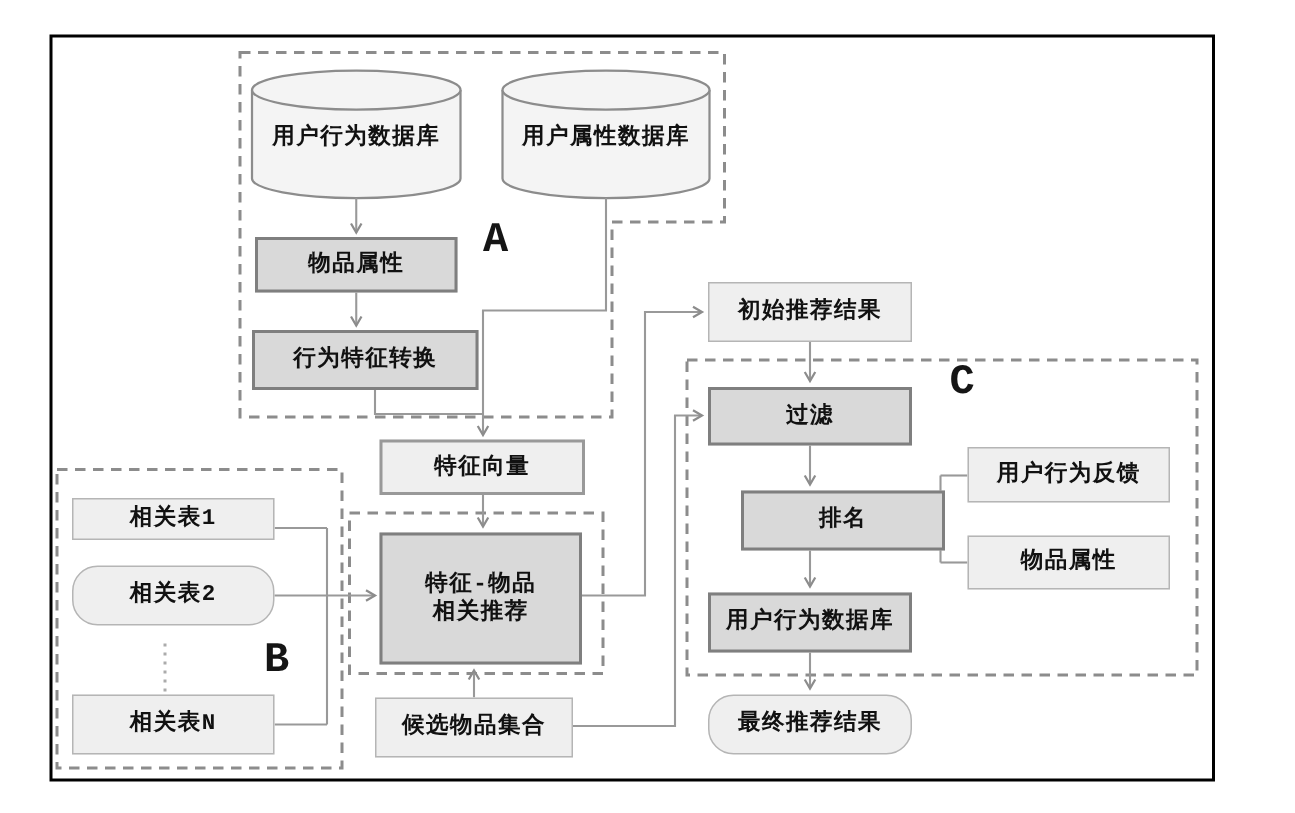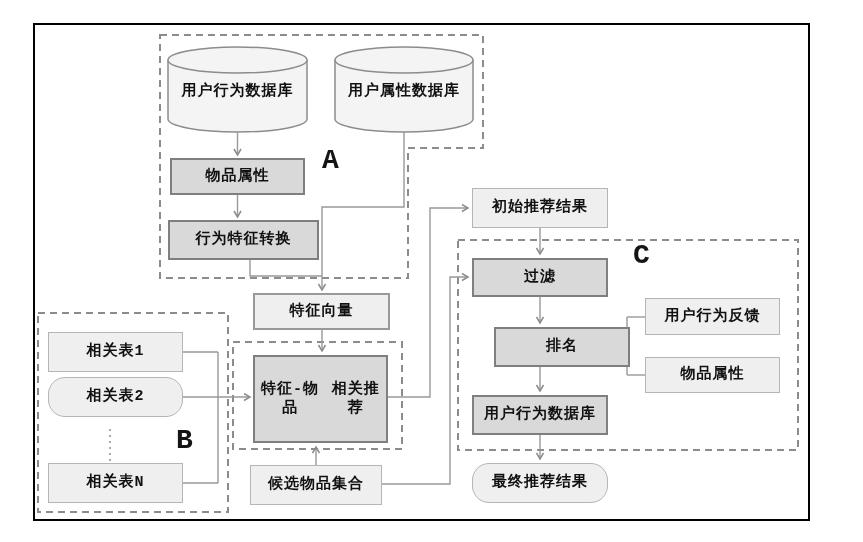--- a/index.html
+++ b/index.html
@@ -11,21 +11,21 @@
   .g-dash{fill:none;stroke:var(--group-dash,#8c8c8c);stroke-width:2;stroke-dasharray:7 5;}
   .cyl{fill:var(--cylinder-fill,#f4f4f4);stroke:var(--cylinder-stroke,#8c8c8c);stroke-width:1.5;}
   .edge{fill:none;stroke:var(--connector,#999);stroke-width:1.4;}
   .dots{fill:none;stroke:#ababab;stroke-width:2;stroke-dasharray:2 4;}
   .node{position:absolute;display:flex;align-items:center;justify-content:center;
         box-sizing:border-box;text-align:center;font-size:15px;font-weight:bold;
         letter-spacing:1px;line-height:1.3;color:var(--text,#111);}
   .node.dark{background:var(--node-dark-fill,#d9d9d9);border:2px solid var(--node-dark-border,#7f7f7f);}
   .node.light{background:var(--node-light-fill,#efefef);border:1px solid var(--node-light-border,#b5b5b5);}
   .node.mid{background:var(--node-light-fill,#efefef);border:2px solid var(--node-mid-border,#999);}
-  .node.two-line{flex-direction:row;}
+  .node.two-line{flex-direction:column;}
   .cyl-label{position:absolute;display:flex;align-items:center;justify-content:center;
              font-size:15px;font-weight:bold;letter-spacing:1px;color:var(--text,#111);}
   .group-label{position:absolute;font-weight:bold;font-size:28px;color:#151515;}
 </style>
 </head>
 <body>
 
 <div class="canvas">
   <div class="frame"></div>
 
@@ -76,21 +76,21 @@
   <div class="node dark" style="left:168px;top:220px;width:151px;height:40px;">行为特征转换</div>
   <div class="node dark two-line" style="left:253px;top:355px;width:135px;height:88px;">
     <span>特征-物品</span>
     <span>相关推荐</span>
   </div>
   <div class="node dark" style="left:472px;top:258px;width:136px;height:39px;">过滤</div>
   <div class="node dark" style="left:472px;top:327px;width:136px;height:40px;margin-left:22px;">排名</div>
   <div class="node dark" style="left:472px;top:395px;width:136px;height:40px;">用户行为数据库</div>
 
   <div class="node mid" style="left:253px;top:293px;width:137px;height:37px;">特征向量</div>
-  <div class="node light" style="left:48px;top:332px;width:135px;height:40px;">相关表1</div>
+  <div class="node light" style="left:48px;top:332px;width:135px;height:28px;">相关表1</div>
   <div class="node light" style="left:48px;top:377px;width:135px;height:40px;border-radius:17px;">相关表2</div>
   <div class="node light" style="left:48px;top:463px;width:135px;height:40px;">相关表N</div>
   <div class="node light" style="left:250px;top:465px;width:132px;height:40px;">候选物品集合</div>
   <div class="node light" style="left:472px;top:188px;width:136px;height:40px;">初始推荐结果</div>
   <div class="node light" style="left:645px;top:298px;width:135px;height:37px;">用户行为反馈</div>
   <div class="node light" style="left:645px;top:357px;width:135px;height:36px;">物品属性</div>
   <div class="node light" style="left:472px;top:463px;width:136px;height:40px;border-radius:17px;">最终推荐结果</div>
 
   <div class="group-label" style="left:322px;top:145px;">A</div>
   <div class="group-label" style="left:176px;top:425px;">B</div>

